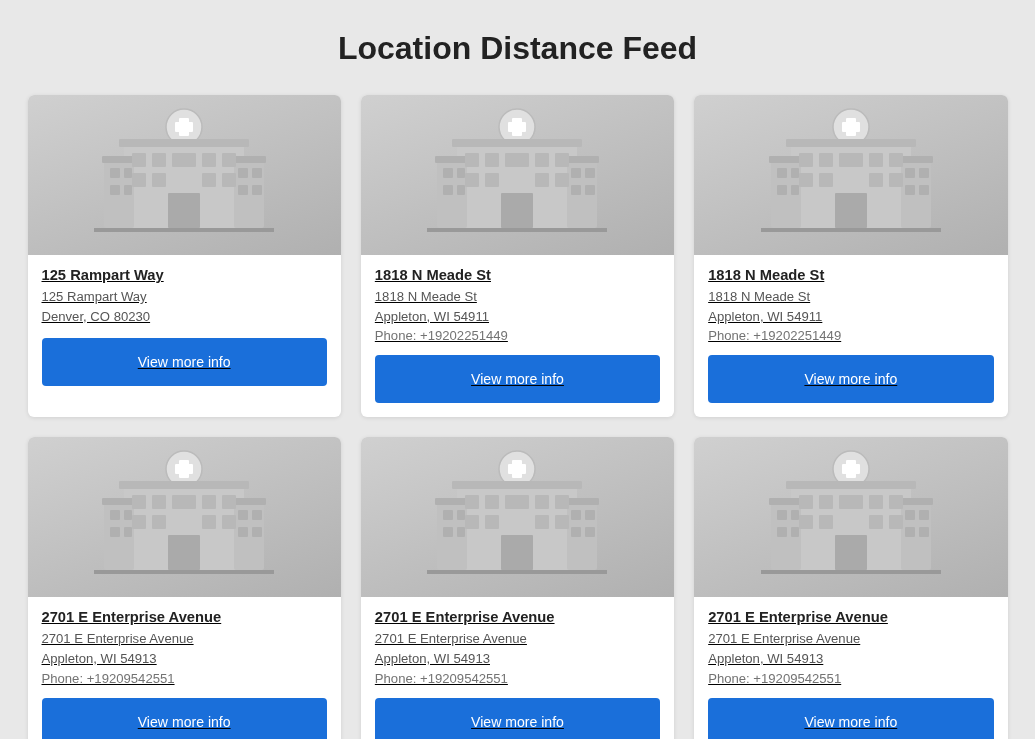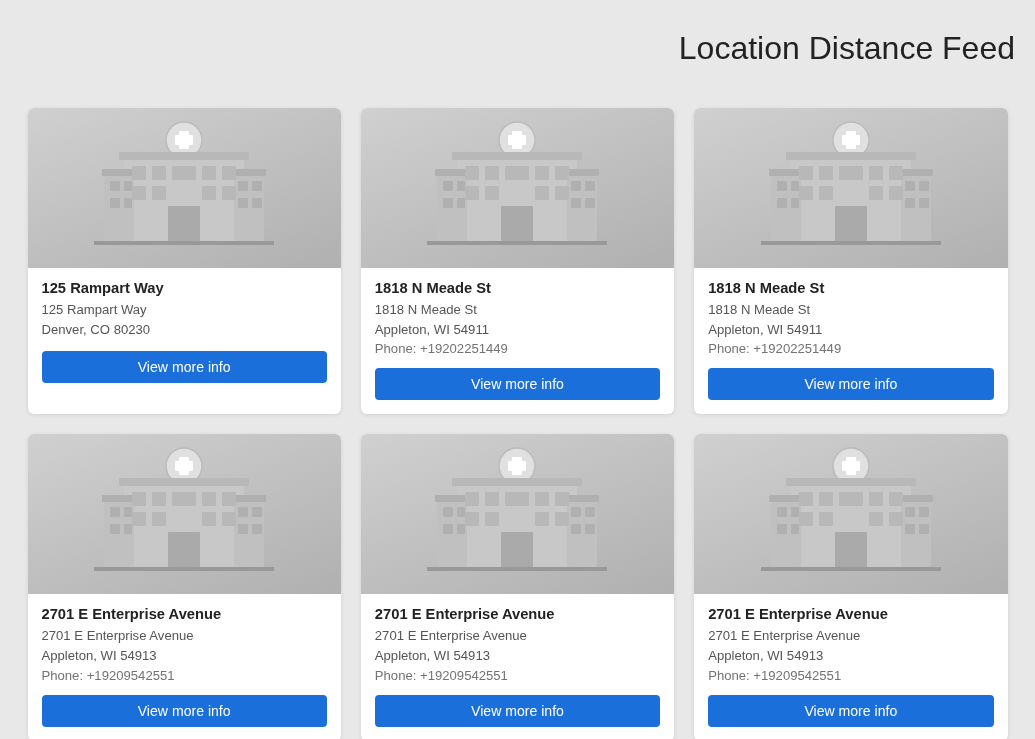--- a/index.html
+++ b/index.html
@@ -2,24 +2,24 @@
 <html><head>
   <meta charset="utf-8">
   <style>
     * { box-sizing: border-box; margin: 0; padding: 0; }
     body {
       background-color: #e8e8e8;
       font-family: Arial, sans-serif;
       padding: 30px 20px;
     }
     h1 {
-      text-align: right;
+      text-align: center;
       font-size: 2rem;
-      font-weight: normal;
-      margin-bottom: 41px;
+      font-weight: bold;
+      margin-bottom: 28px;
       color: #222;
     }
     .grid {
       display: grid;
       grid-template-columns: repeat(3, 1fr);
       gap: 20px;
       max-width: 980px;
       margin: 0 auto;
     }
     .card {
@@ -36,20 +36,21 @@
       justify-content: center;
       position: relative;
     }
     
     .hospital-svg {
       width: 180px;
       height: 140px;
     }
     .card-body {
       padding: 12px 14px 14px;
+      text-decoration: underline;
     }
     .card-title {
       font-weight: bold;
       font-size: 0.92rem;
       color: #222;
       margin-bottom: 4px;
     }
     .card-address {
       font-size: 0.82rem;
       color: #555;
@@ -57,21 +58,21 @@
     }
     .card-phone {
       font-size: 0.82rem;
       color: #737373;
       margin-top: 2px;
     }
     .view-more-btn {
       display: block;
       width: 100%;
       margin-top: 12px;
-      padding: 8px 0;
+      padding: 16px 0;
       background-color: #1a6fda;
       color: #fff;
       border: none;
       border-radius: 4px;
       font-size: 0.88rem;
       cursor: pointer;
       text-align: center;
     }
   </style>
 </head>

